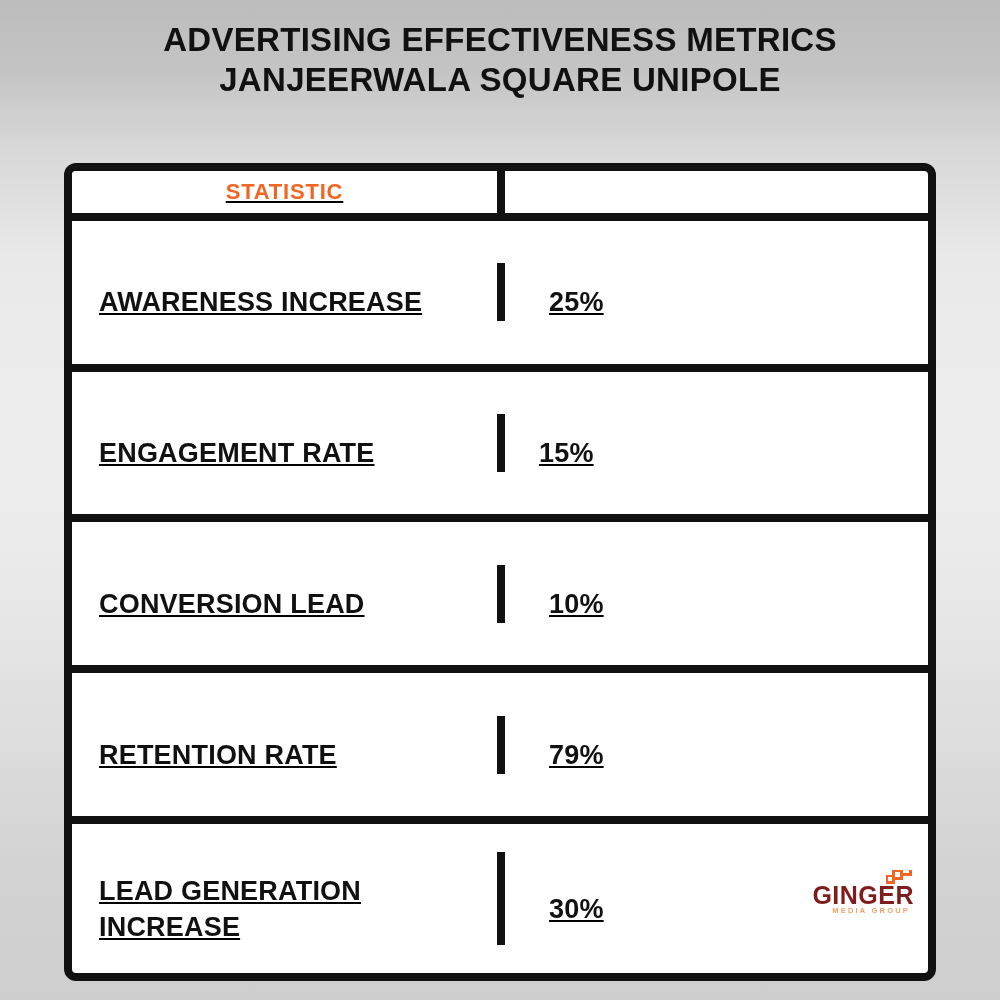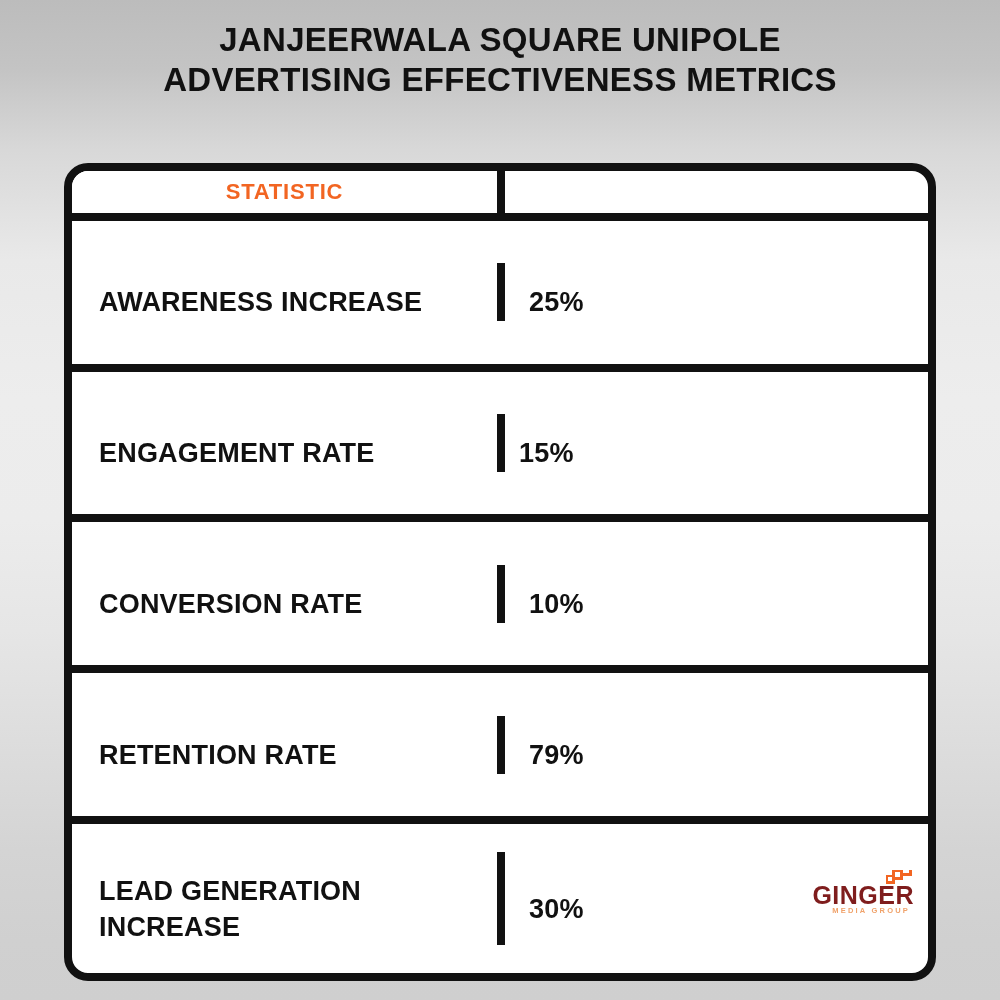--- a/index.html
+++ b/index.html
@@ -45,25 +45,26 @@
 
   
   #metrics-table {
     position: absolute;
     left: 64px;
     top: 163px;
     width: 872px;
     height: 818px;
     box-sizing: border-box;
     border: 8px solid #111111;
-    border-radius: 24px;
+    border-radius: 12px;
     background: #ffffff;
     overflow: hidden;
     display: flex;
     flex-direction: column;
+    text-decoration: underline;
   }
 
   .t-row {
     display: flex;
     width: 100%;
     box-sizing: border-box;
     border-bottom: 8px solid #111111;
   }
   .t-row:last-child {
     border-bottom: none;
@@ -119,20 +120,21 @@
     padding-left: 27px;
     padding-right: 12px;
   }
   .val-text {
     color: #111111;
     font-size: 27px;
     font-weight: 700;
     line-height: 1.32;
     letter-spacing: 0.2px;
     padding-left: 24px;
+    margin-left: 20px;
   }
   .val-text.indent-more {
     padding-left: 14px;
   }
 
   
   #brand-logo {
     position: absolute;
     right: 14px;
     bottom: 6px;
@@ -168,22 +170,22 @@
     font-size: 7.5px;
     font-weight: 700;
     letter-spacing: 2.2px;
     line-height: 1;
   }
 </style>
 </head>
 <body>
 
 <div id="title-block">
+  <div class="title-line">ADVERTISING EFFECTIVENESS METRICS</div>
   <div class="title-line">JANJEERWALA SQUARE UNIPOLE</div>
-  <div class="title-line">ADVERTISING EFFECTIVENESS METRICS</div>
 </div>
 
 <div id="metrics-table">
 
   <div class="t-row header-row">
     <div class="t-cell col-stat">
       <span class="hdr-text">STATISTIC</span>
     </div>
   </div>
 
@@ -200,21 +202,21 @@
     <div class="t-cell col-stat">
       <div class="stat-text">ENGAGEMENT RATE</div>
     </div>
     <div class="t-cell col-val">
       <div class="val-text indent-more">15%</div>
     </div>
   </div>
 
   <div class="t-row body-row">
     <div class="t-cell col-stat">
-      <div class="stat-text">CONVERSION RATE</div>
+      <div class="stat-text">CONVERSION LEAD</div>
     </div>
     <div class="t-cell col-val">
       <div class="val-text">10%</div>
     </div>
   </div>
 
   <div class="t-row body-row">
     <div class="t-cell col-stat">
       <div class="stat-text">RETENTION RATE</div>
     </div>

